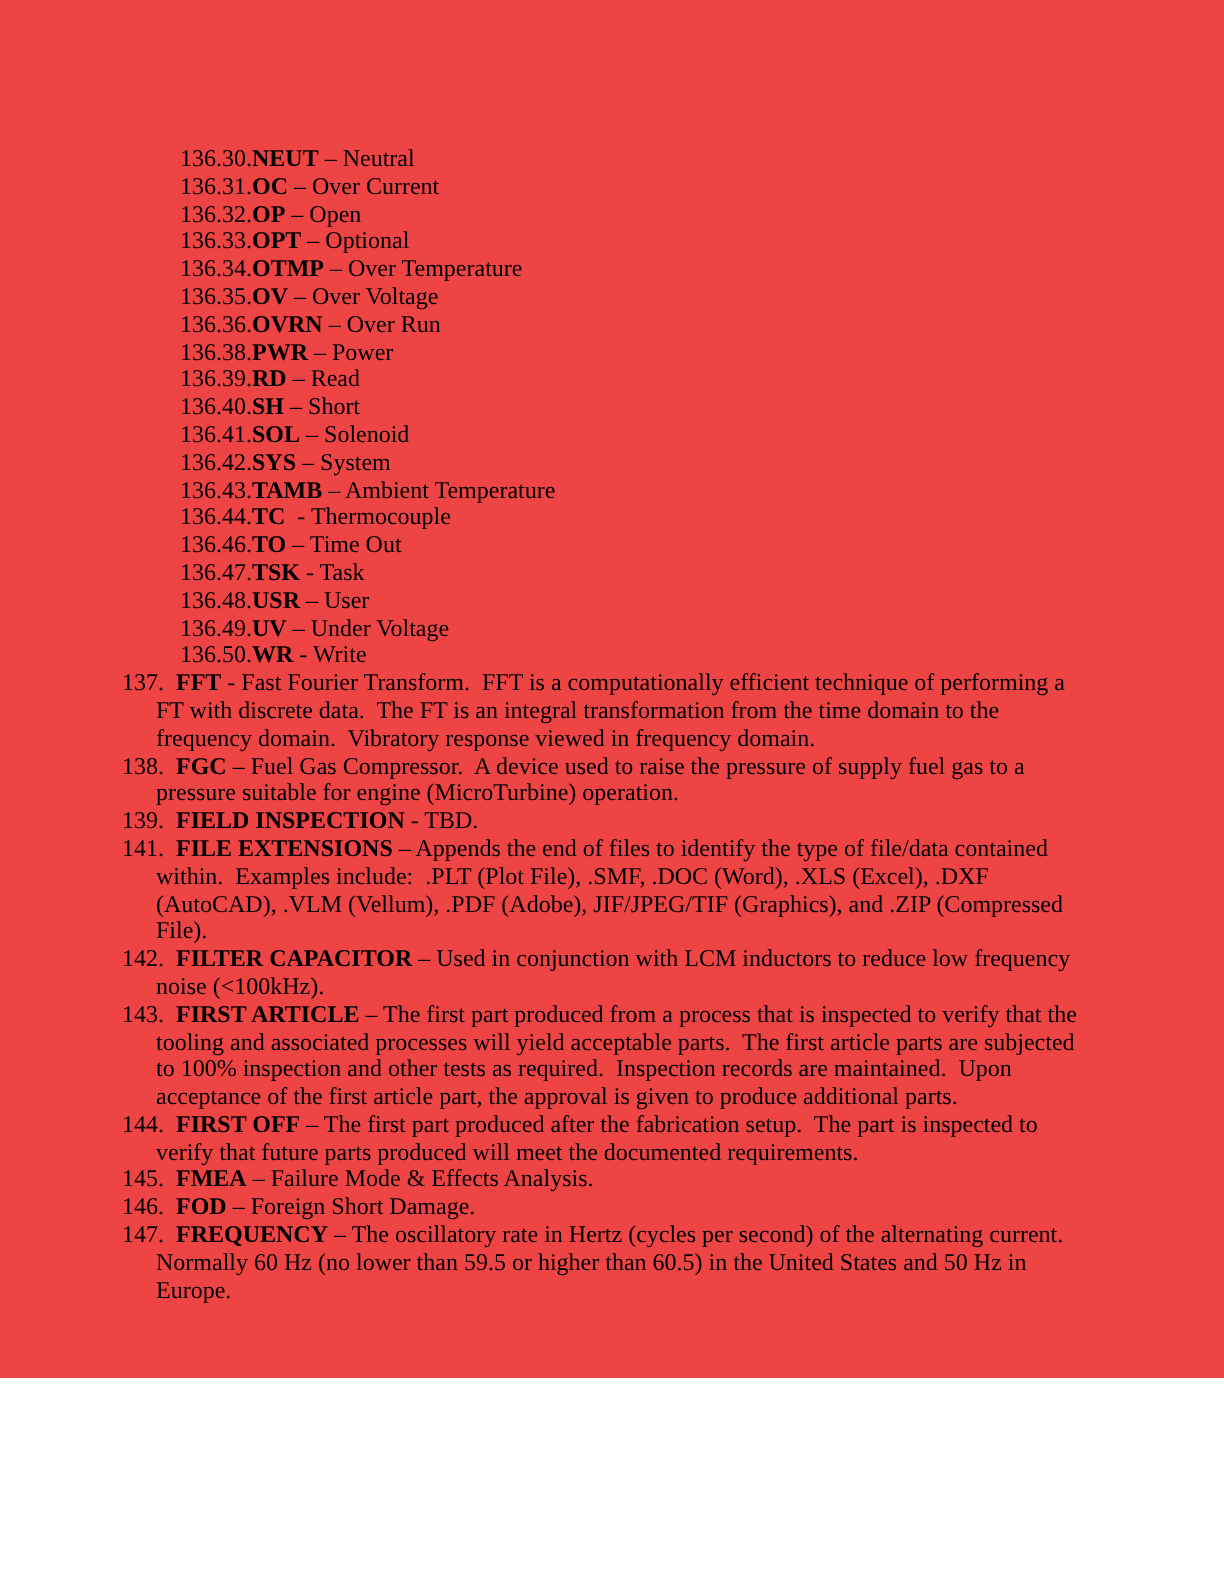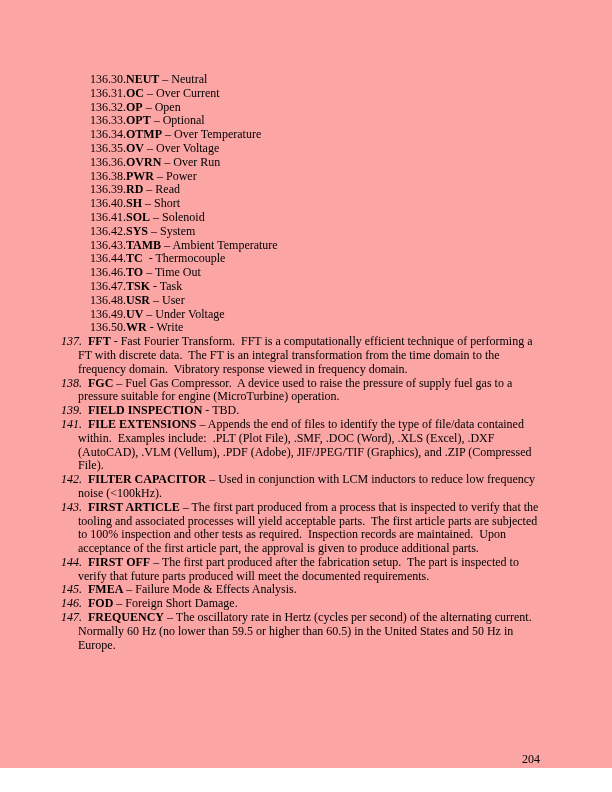--- a/index.html
+++ b/index.html
@@ -3,22 +3,22 @@
 <meta charset="utf-8">
 <style>
   html, body {
     margin: 0;
     padding: 0;
     background: #ffffff;
   }
   .page {
     position: relative;
     width: 612px;
-    height: 768px;
-    background: #fca5a5;
+    height: 689px;
+    background: #ef4444;
     color: #000000;
     font-family: "Liberation Serif", "DejaVu Serif", serif;
     font-size: 12px;
     line-height: 13.8px;
     box-sizing: border-box;
     padding: 73px 85px 0 61px;
     overflow: hidden;
   }
   .content {
     width: 479px;
@@ -34,21 +34,20 @@
   .def-row {
     padding-left: 17px;
     text-indent: -17px;
     white-space: pre-wrap;
   }
   .dnum {
     display: inline-block;
     width: 27px;
     text-indent: 0;
     white-space: pre;
-    font-style: italic;
   }
   .term {
     font-weight: bold;
   }
   .footer {
     position: absolute;
     top: 753px;
     right: 72px;
     font-size: 12px;
     line-height: 13.8px;

